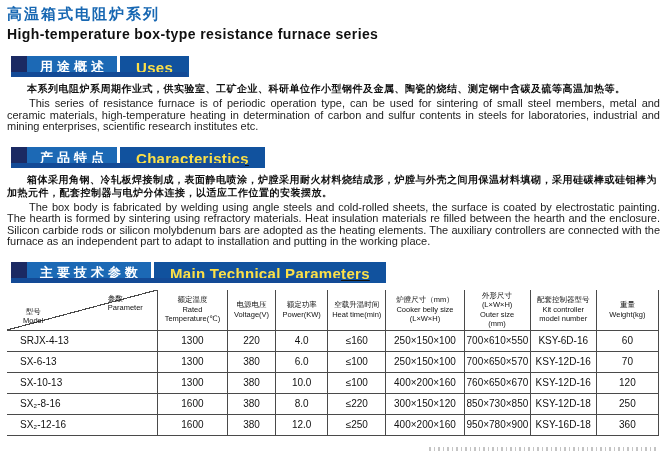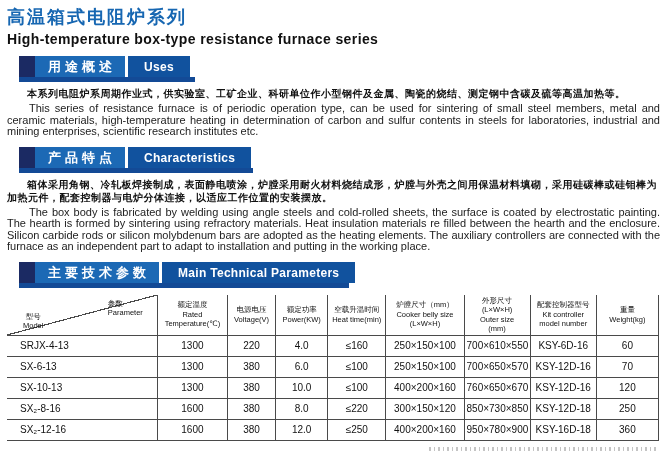--- a/index.html
+++ b/index.html
@@ -9,34 +9,34 @@
     width: 667px; height: 451px;
     margin: 0 auto;
     background: #ffffff;
     font-family: "Liberation Sans", "DejaVu Sans", sans-serif;
     color: #111;
     overflow: hidden;
     padding: 5px 7px 0 7px;
   }
 
   
-  .title-cn { color: #1767b2; font-size: 18px; font-weight: bold; letter-spacing: 2px; }
+  .title-cn { color: #1767b2; font-size: 15px; font-weight: bold; letter-spacing: 2px; }
   .title-en { color: #101010; font-size: 14px; font-weight: bold; letter-spacing: 0.4px; margin-top: 2px; }
 
   
-  .banner { position: relative; display: flex; align-items: flex-start; height: 26px; margin: 9px 0 5px 12px; }
+  .banner { position: relative; display: flex; align-items: flex-end; height: 26px; margin: 9px 0 5px 4px; text-decoration: underline; }
   .banner .navy { width: 16px; height: 21px; background: #1b2a63; flex: 0 0 auto; }
   .banner .cn {
     height: 21px; line-height: 21px; background: #1c69b5; color: #fff;
     font-weight: bold; font-size: 13px; letter-spacing: 4px; padding: 0 9px 0 13px; flex: 0 0 auto;
   }
   .banner .gap { width: 3px; flex: 0 0 auto; }
   .banner .en {
-    height: 21px; line-height: 21px; background: #11529e; color: #ffffff;
-    font-weight: bold; font-size: 12px; padding: 1px 16px; letter-spacing: 0.3px; flex: 0 0 auto;
+    height: 21px; line-height: 21px; background: #11529e; color: #fde047;
+    font-weight: bold; font-size: 15px; padding: 1px 16px; letter-spacing: 0.3px; flex: 0 0 auto;
   }
   .banner .underline { position: absolute; left: 0; bottom: 0; height: 5px; background: #134a96; }
   .u-uses { width: 176px; }
   .u-char { width: 234px; }
   .u-param { width: 330px; }
 
   
   .p-cn { font-size: 10px; font-weight: bold; line-height: 13px; text-indent: 2em; margin: 3px 0 3px 0; letter-spacing: 0.5px; }
   .p-en { font-size: 11px; line-height: 11.5px; text-align: justify; text-indent: 2em; color: #222; margin: 3px 0 0 0; }
 

